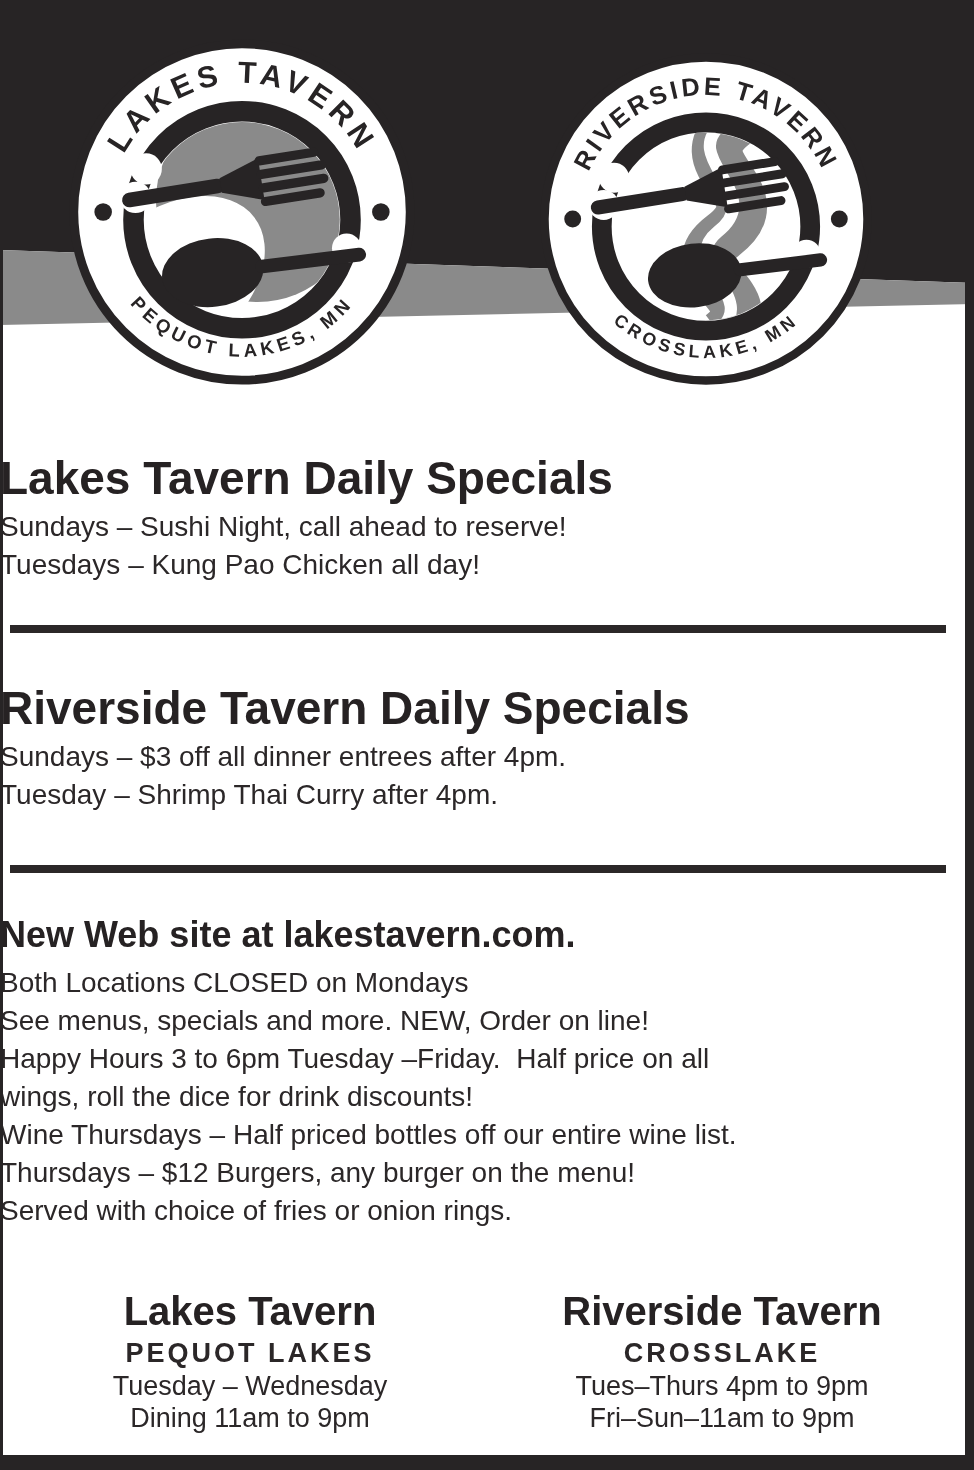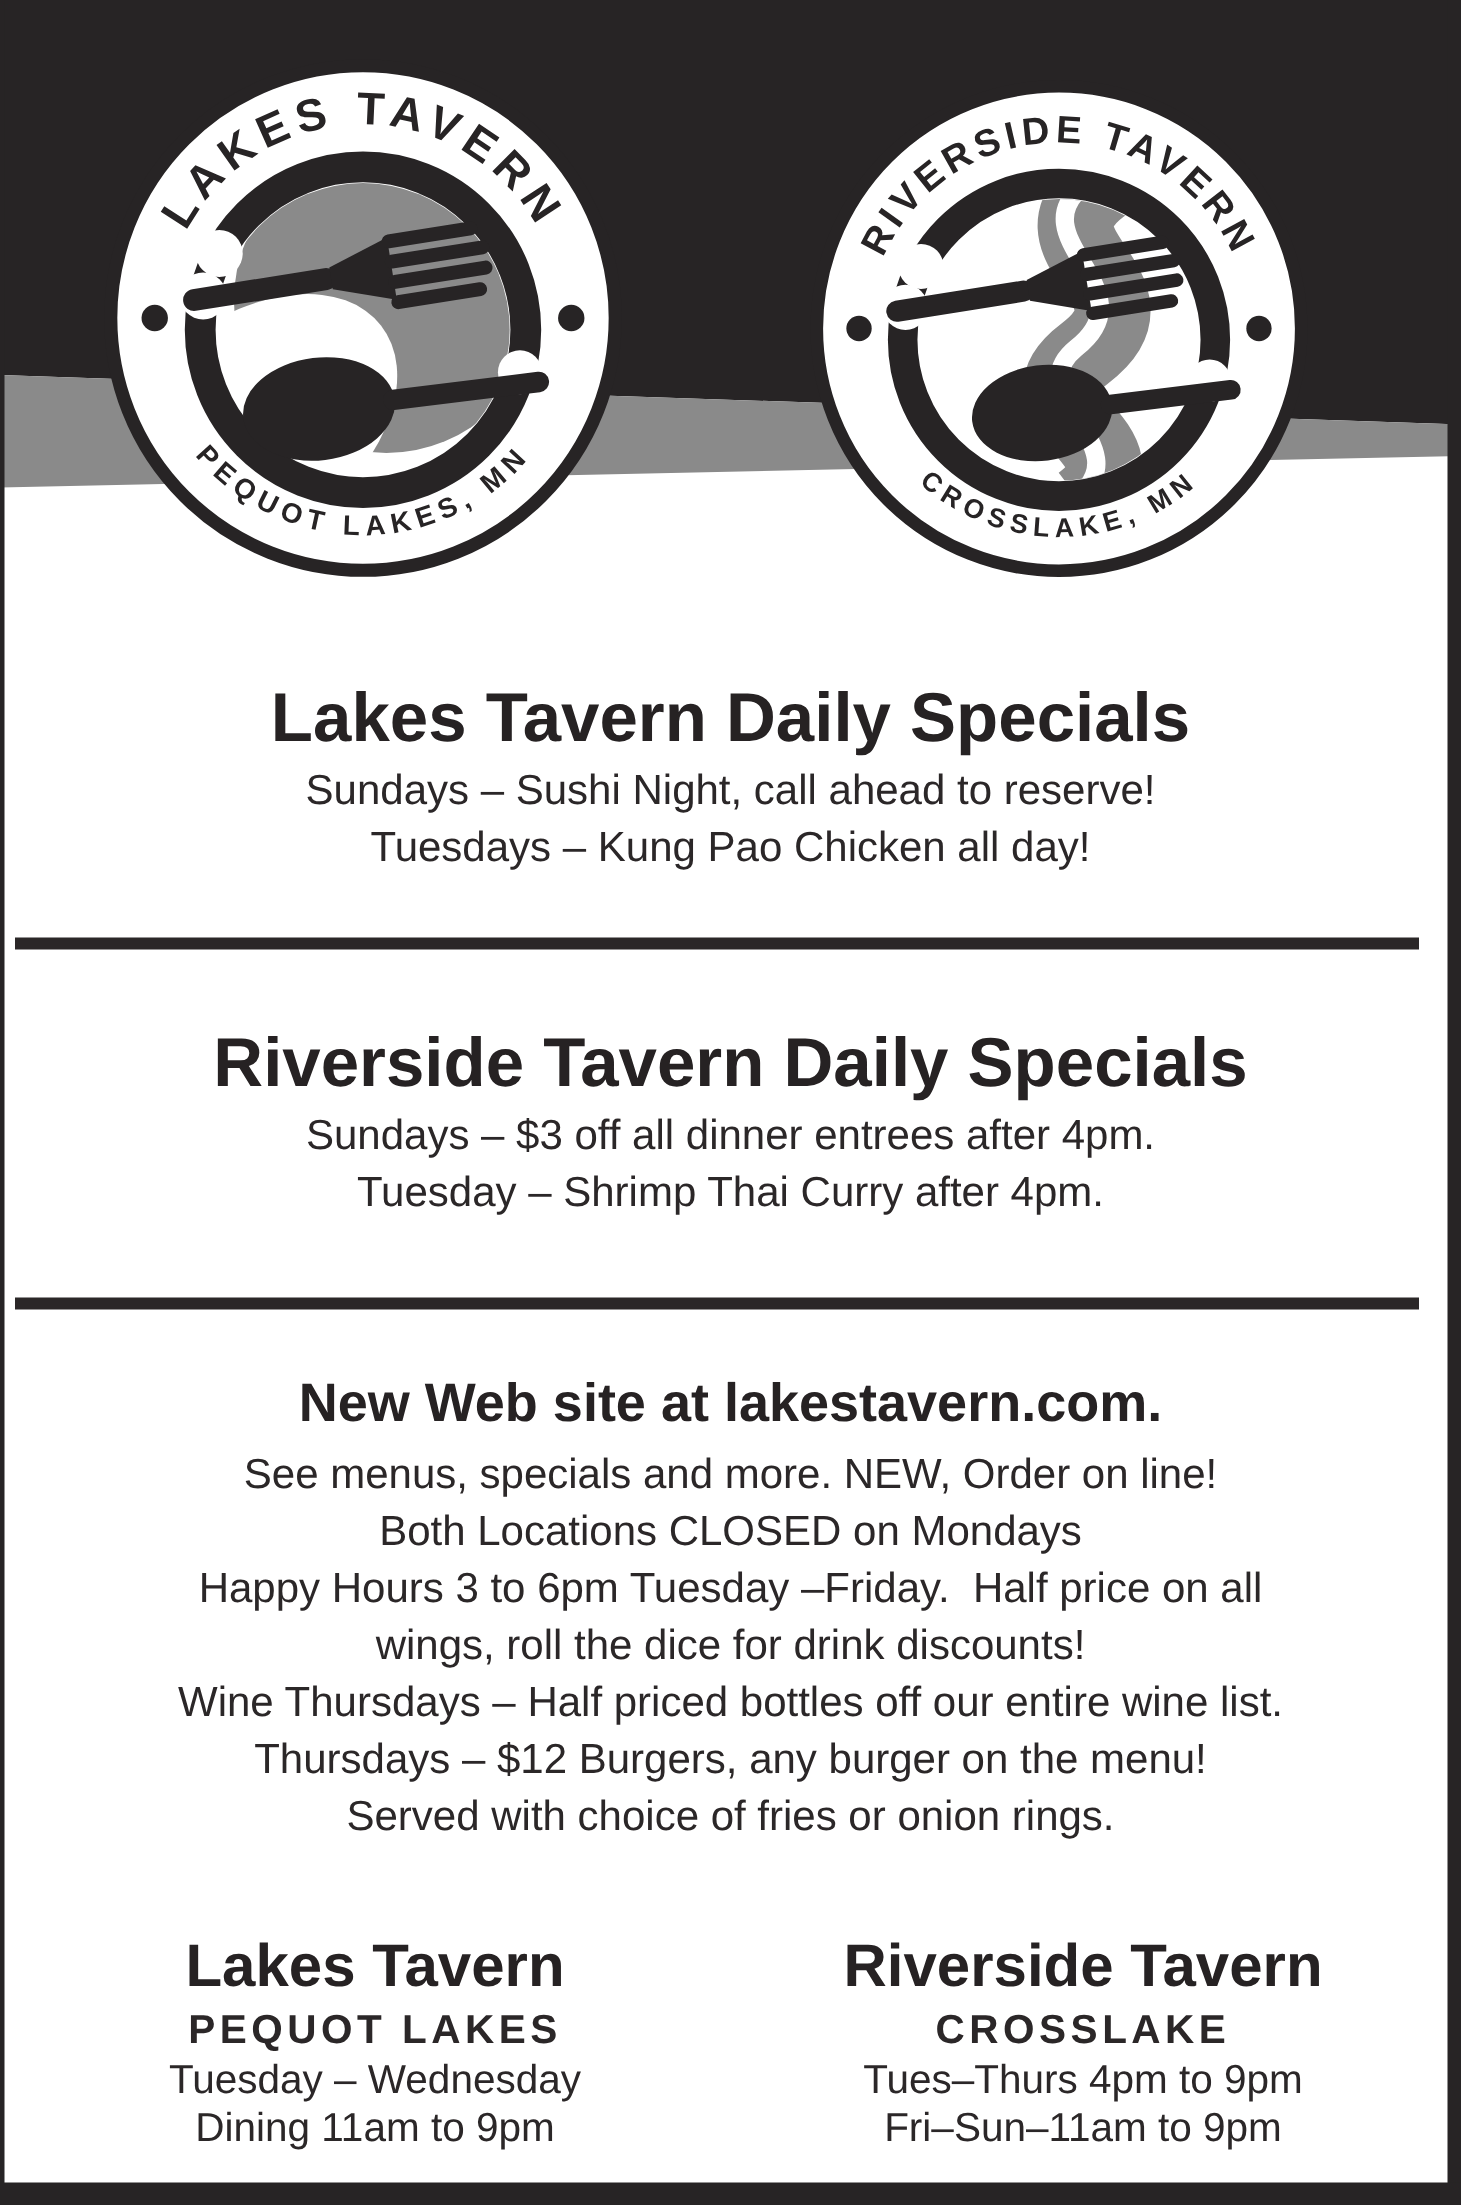--- a/index.html
+++ b/index.html
@@ -21,21 +21,21 @@
   .logo-svg{width:100%; height:100%; display:block;}
   .arc-top, .arc-bot{
     font-family:"Liberation Sans", sans-serif; font-weight:bold; fill:#272425;
     text-anchor:middle;
   }
   .logo-lakes .arc-top{font-size:31px; letter-spacing:5px;}
   .logo-riverside .arc-top{font-size:27px; letter-spacing:3.5px;}
   .logo-lakes .arc-bot{font-size:19px; letter-spacing:4.5px;}
   .logo-riverside .arc-bot{font-size:19px; letter-spacing:4.5px;}
 
-  section{position:absolute; left:0; width:974px; text-align:center;}
+  section{position:absolute; left:0; width:974px; text-align:left;}
   h1,h2,h3,p{margin:0;}
   .sec-lakes{top:452px;}
   .sec-riverside{top:682px;}
   .sec-website{top:912px;}
   .big-title{font-size:46px; line-height:52px; font-weight:bold; color:#262223; letter-spacing:0px; margin-bottom:4px;}
   .mid-title{font-size:36px; line-height:46px; font-weight:bold; color:#262223; margin-bottom:6px;}
   .line{font-size:28px; line-height:38px; white-space:pre-wrap;}
   .line b{font-weight:normal;}
 
   .divider{position:absolute; left:10px; width:936px; height:8px; background:#2b2728;}
@@ -144,22 +144,22 @@
   <section class="sec-riverside">
     <h1 class="big-title">Riverside Tavern Daily Specials</h1>
     <p class="line"><b>Sundays –</b><span> $3 off all dinner entrees after 4pm.</span></p>
     <p class="line"><b>Tuesday –</b><span> Shrimp Thai Curry after 4pm.</span></p>
   </section>
 
   <div class="divider divider-2"></div>
 
   <section class="sec-website">
     <h2 class="mid-title">New Web site at lakestavern.com.</h2>
+    <p class="line"><b></b><span>Both Locations CLOSED on Mondays</span></p>
     <p class="line"><b></b><span>See menus, specials and more. NEW, Order on line!</span></p>
-    <p class="line"><b></b><span>Both Locations CLOSED on Mondays</span></p>
     <p class="line"><b>Happy Hours</b><span> 3 to 6pm Tuesday –Friday.  Half price on all</span></p>
     <p class="line"><b></b><span>wings, roll the dice for drink discounts!</span></p>
     <p class="line"><b>Wine Thursdays –</b><span> Half priced bottles off our entire wine list.</span></p>
     <p class="line"><b>Thursdays –</b><span> $12 Burgers, any burger on the menu!</span></p>
     <p class="line"><b></b><span>Served with choice of fries or onion rings.</span></p>
   </section>
 
   <div class="footer-col footer-left">
     <h3 class="footer-title">Lakes Tavern</h3>
     <div class="footer-loc">PEQUOT LAKES</div>

